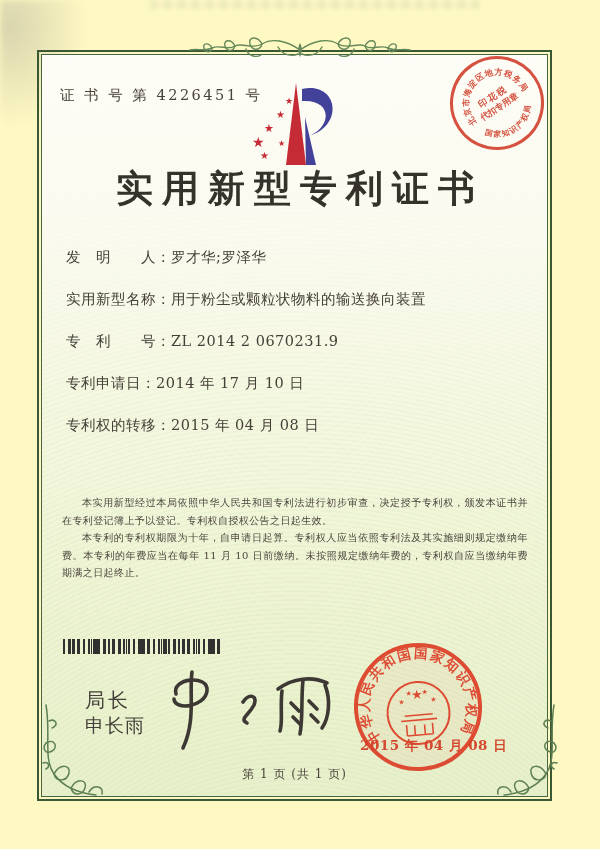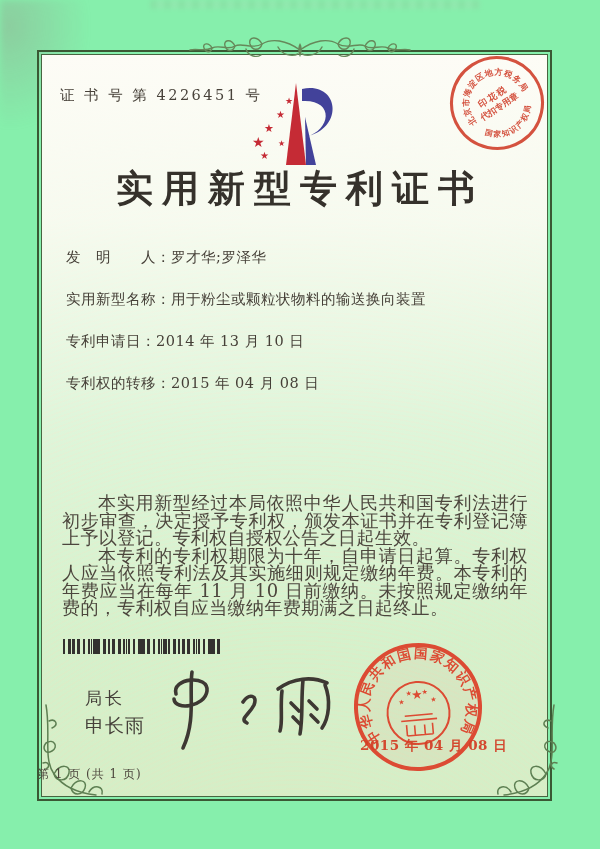--- a/index.html
+++ b/index.html
@@ -4,21 +4,21 @@
 <style>
   * { margin:0; padding:0; box-sizing:border-box; }
   html,body { width:600px; height:849px; overflow:hidden; }
   body {
     position:relative;
     font-family:"DejaVu Serif","Liberation Serif",serif;
     background:#f1efe8;
   }
   .paper {
     position:absolute; inset:0;
-    background:#86efac;
+    background:#fef9c3;
   }
   
   .scan-smudge-topleft {
     position:absolute; left:0; top:0; width:90px; height:130px;
     background:radial-gradient(ellipse at 10% 20%, rgba(150,145,135,.35), rgba(150,145,135,0) 70%);
     filter:blur(3px);
   }
   .scan-bleed-top {
     position:absolute; left:150px; top:0; width:330px; height:9px;
     background:repeating-linear-gradient(90deg, rgba(150,170,140,.35) 0 7px, rgba(220,190,190,.25) 7px 14px);
@@ -46,48 +46,48 @@
   .logo { position:absolute; left:240px; top:79px; width:112px; height:90px; }
   .title {
     position:absolute; left:0; right:0; top:164px; text-align:center;
     font-size:37px; font-weight:bold; letter-spacing:9px; color:#35312b;
   }
   .fields { position:absolute; left:66px; top:248px; right:40px; }
   .field-row { height:42px; font-size:14.5px; color:#453f37; letter-spacing:.5px; }
   .field-row .lbl { color:#453f37; }
   .legal {
     position:absolute; left:62px; top:494px; width:466px;
-    font-size:18px; line-height:17.5px; text-align:justify; color:#4c463d;
+    font-size:10px; line-height:17.5px; text-align:justify; color:#4c463d;
     letter-spacing:.4px;
   }
   .legal p { text-indent:2em; }
   .barcode {
     position:absolute; left:63px; top:639px; width:159px; height:15px;
     background:
       repeating-linear-gradient(90deg, #33312f 0 2px, transparent 2px 5px),
       repeating-linear-gradient(90deg, #33312f 0 1px, transparent 1px 7px),
       repeating-linear-gradient(90deg, transparent 0 9px, #33312f 9px 12px, transparent 12px 23px);
   }
-  .sig-title { position:absolute; left:85px; top:687px; font-size:17px; color:#45403a; letter-spacing:3px;
+  .sig-title { position:absolute; left:85px; top:687px; font-size:20px; color:#45403a; letter-spacing:3px;
     font-family:Liberation Mono, monospace; }
   .sig-name  { position:absolute; left:85px; top:713px; font-size:19px; color:#45403a; letter-spacing:1px;
     font-family:"DejaVu Sans","Liberation Sans",sans-serif; }
   .sig-hand  { position:absolute; left:150px; top:666px; width:200px; height:88px; }
 
   .main-seal { position:absolute; left:352px; top:641px; width:132px; height:132px;
     transform:rotate(-5deg); opacity:.93; }
   .seal-date {
     position:absolute; left:360px; top:737px; font-size:13.5px; color:#d34128;
     letter-spacing:.5px; font-weight:bold; opacity:.95;
   }
   .tax-seal { position:absolute; left:447px; top:53px; width:100px; height:100px;
     transform:rotate(-33deg); opacity:.9; }
 
   .footer {
-    position:absolute; left:37px; width:515px; top:766px; text-align:left;
+    position:absolute; left:37px; width:515px; top:766px; text-align:center;
     font-size:12px; color:#4c463d; letter-spacing:1px;
   }
   .ornament-top { position:absolute; left:188px; top:33px; width:224px; height:32px; }
   .flourish { position:absolute; width:80px; height:100px; }
   .flourish.bl { left:40px; top:703px; }
   .flourish.br { left:480px; top:703px; transform:scaleX(-1); }
 </style>
 </head>
 <body>
 
@@ -150,21 +150,22 @@
       <polygon points="56,4 66,86 46,86" fill="#c52b35"></polygon>
       <path d="M62,10 C98,2 106,48 66,58 C92,50 94,20 62,22 Z" fill="#42429a"></path>
       <polygon points="65,38 76,86 66,86" fill="#42429a"></polygon>
     </svg>
 
     <div class="title">实用新型专利证书</div>
 
     <div class="fields">
       <div class="field-row"><span class="lbl">发　明　　人：</span><span>罗才华;罗泽华</span></div>
       <div class="field-row"><span class="lbl">实用新型名称：</span><span>用于粉尘或颗粒状物料的输送换向装置</span></div>
-      <div class="field-row"><span class="lbl">专利申请日：</span><span>2014 年 13 月 10 日</span></div>
+      <div class="field-row"><span class="lbl">专　利　　号：</span><span>ZL 2014 2 0670231.9</span></div>
+      <div class="field-row"><span class="lbl">专利申请日：</span><span>2014 年 17 月 10 日</span></div>
       <div class="field-row"><span class="lbl">专利权的转移：</span><span>2015 年 04 月 08 日</span></div>
     </div>
 
     <div class="legal">
       <p>本实用新型经过本局依照中华人民共和国专利法进行初步审查，决定授予专利权，颁发本证书并在专利登记簿上予以登记。专利权自授权公告之日起生效。</p>
       <p>本专利的专利权期限为十年，自申请日起算。专利权人应当依照专利法及其实施细则规定缴纳年费。本专利的年费应当在每年 11 月 10 日前缴纳。未按照规定缴纳年费的，专利权自应当缴纳年费期满之日起终止。</p>
     </div>
 
     <div class="barcode"></div>
 

